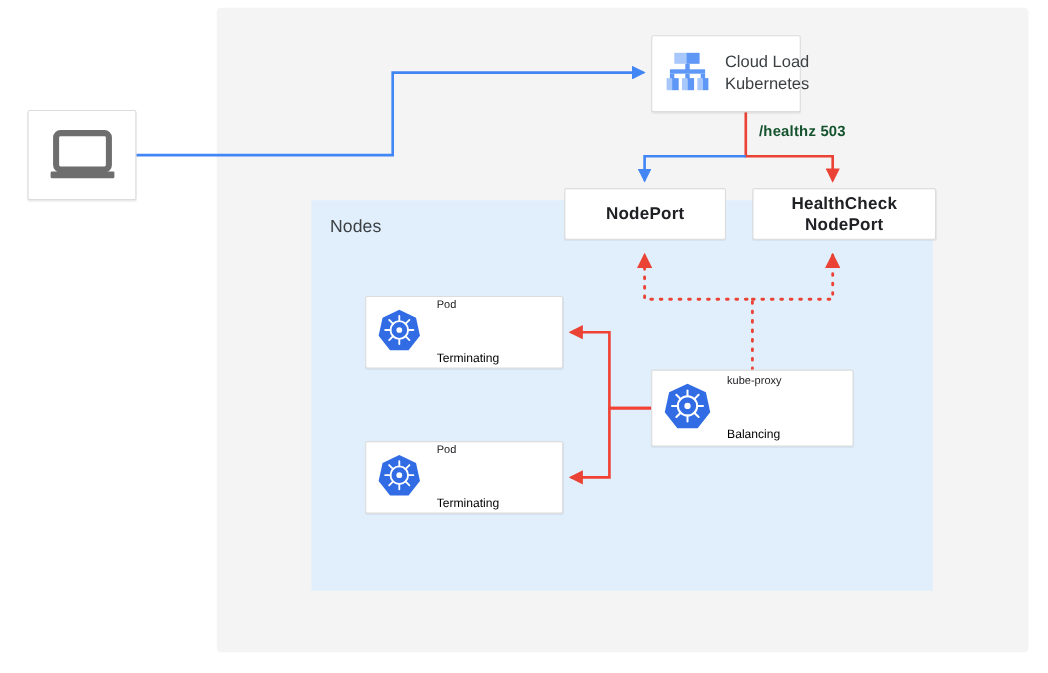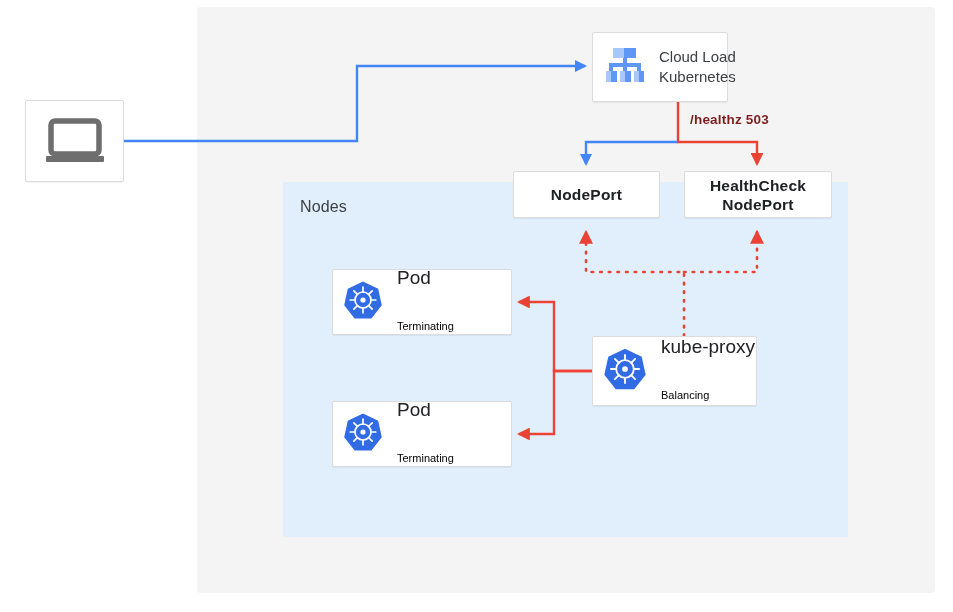--- a/index.html
+++ b/index.html
@@ -62,51 +62,51 @@
   .clb-box { left: 592px; top: 32px; width: 136px; height: 70px; padding-left: 11px; }
   .clb-label {
     font-size: 15px;
     color: #3c4043;
     line-height: 20px;
     margin-left: 13px;
     text-align: left;
   }
   
   .nodeport-box { left: 513px; top: 171px; width: 147px; height: 47px; }
-  .hcnodeport-box { left: 684px; top: 171px; width: 148px; height: 47px; }
+  .hcnodeport-box { left: 684px; top: 171px; width: 167px; height: 47px; }
   .np-label {
     font-size: 15.5px;
     font-weight: bold;
     color: #202124;
     line-height: 19px;
     letter-spacing: .2px;
   }
   
   .pod-box-1 { left: 332px; top: 269px; width: 180px; height: 66px; padding-left: 10px; }
   .pod-box-2 { left: 332px; top: 401px; width: 180px; height: 66px; padding-left: 10px; }
-  .kproxy-box { left: 592px; top: 336px; width: 165px; height: 70px; padding-left: 10px; }
+  .kproxy-box { left: 592px; top: 336px; width: 184px; height: 70px; padding-left: 10px; }
   .pod-text { margin-left: 14px; text-align: left; }
   .pod-title {
-    font-size: 19px;
+    font-size: 10px;
     color: #202124;
     line-height: 20px;
   }
   .pod-sub {
     font-size: 11px;
     color: #000000;
     line-height: 21px;
     margin-top: 28px;
   }
   
   .edge-label {
     position: absolute;
     left: 690px; top: 112px;
     font-size: 13.5px;
     font-weight: bold;
-    color: #7f1d1d;
+    color: #14532d;
     letter-spacing: .2px;
     white-space: nowrap;
   }
   svg.wires {
     position: absolute;
     left: 0; top: 0;
     width: 953px; height: 612px;
     overflow: visible;
     pointer-events: none;
   }

